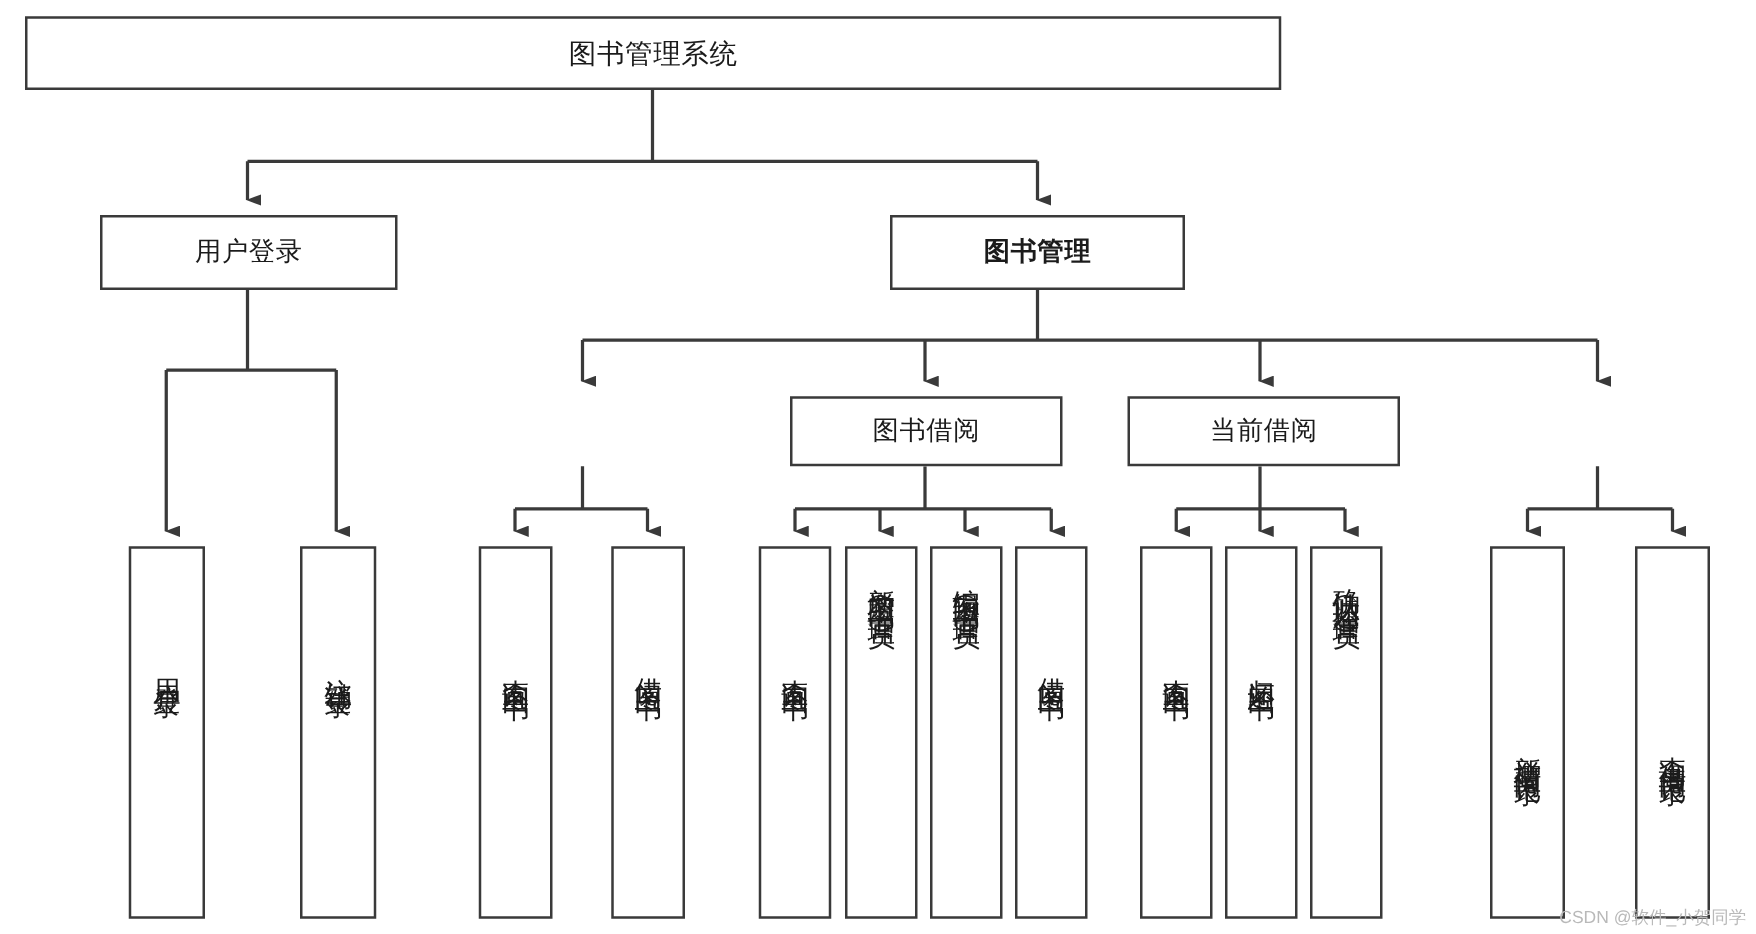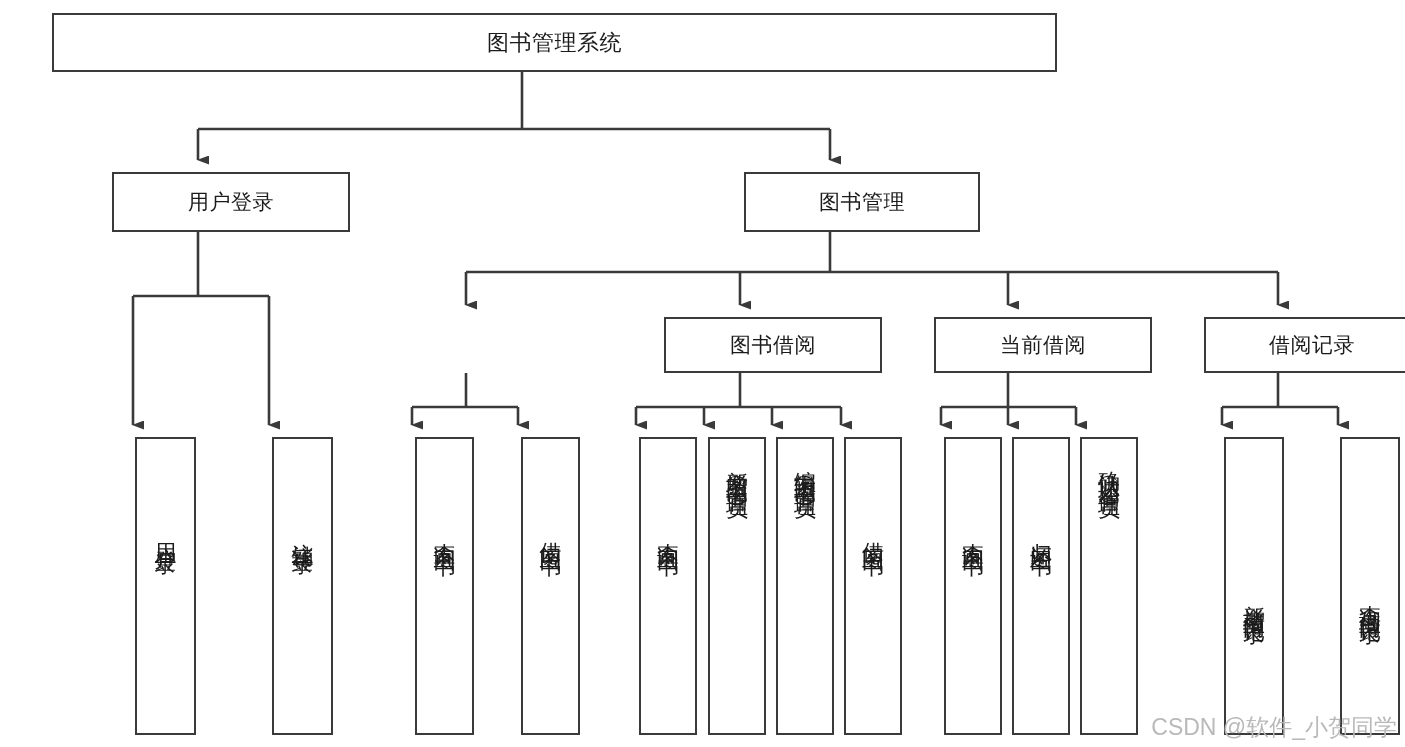--- a/index.html
+++ b/index.html
@@ -28,21 +28,20 @@
   }
   .node {
     position: absolute;
     box-sizing: border-box;
     background: #ffffff;
     border: 2px solid #3a3a3a;
     display: flex;
     align-items: center;
     justify-content: center;
     z-index: 2;
-    margin-left: 32px;
   }
   .node .lbl {
     color: #1b1b1b;
     text-align: center;
     line-height: 1.18;
     white-space: pre;
   }
   
   .node.horiz .lbl {
     font-size: 21px;
@@ -70,21 +69,21 @@
   .node.vert.tall .lbl {
     margin-top: 6px;
   }
   .node.vert.lowmid .lbl {
     margin-top: 140px;
   }
   .watermark {
     position: absolute;
     right: 8px;
     bottom: 4px;
-    font-size: 23px;
+    font-size: 14px;
     color: #b9b9b9;
     z-index: 5;
     white-space: nowrap;
     font-family: "Liberation Sans", "DejaVu Sans", sans-serif;
   }
 </style>
 </head>
 <body>
 
 <div id="canvas">
@@ -140,36 +139,33 @@
   </svg>
 
   <div class="node horiz root" style="left:20px; top:13px; width:1005px; height:59px;">
     <span class="lbl">图书管理系统</span>
   </div>
 
   <div class="node horiz" style="left:80px; top:172px; width:238px; height:60px;">
     <span class="lbl">用户登录</span>
   </div>
 
-  <div class="node horiz" style="left:712px; top:172px; width:236px; height:60px;">
+  <div class="node horiz" style="left:712px; top:172px; width:236px; height:60px;font-weight:bold;">
     <span class="lbl">图书管理</span>
   </div>
 
 
   <div class="node horiz" style="left:902px; top:317px; width:218px; height:56px;">
     <span class="lbl">当前借阅</span>
   </div>
 
   <div class="node horiz" style="left:632px; top:317px; width:218px; height:56px;">
     <span class="lbl">图书借阅</span>
   </div>
 
-  <div class="node horiz" style="left:1172px; top:317px; width:216px; height:56px;">
-    <span class="lbl">借阅记录</span>
-  </div>
 
   <div class="node vert mid" style="left:103px; top:437px; width:61px; height:298px;">
     <span class="lbl">用户登录</span>
   </div>
 
   <div class="node vert mid" style="left:240px; top:437px; width:61px; height:298px;">
     <span class="lbl">注销登录</span>
   </div>
 
   <div class="node vert mid" style="left:383px; top:437px; width:59px; height:298px;">

